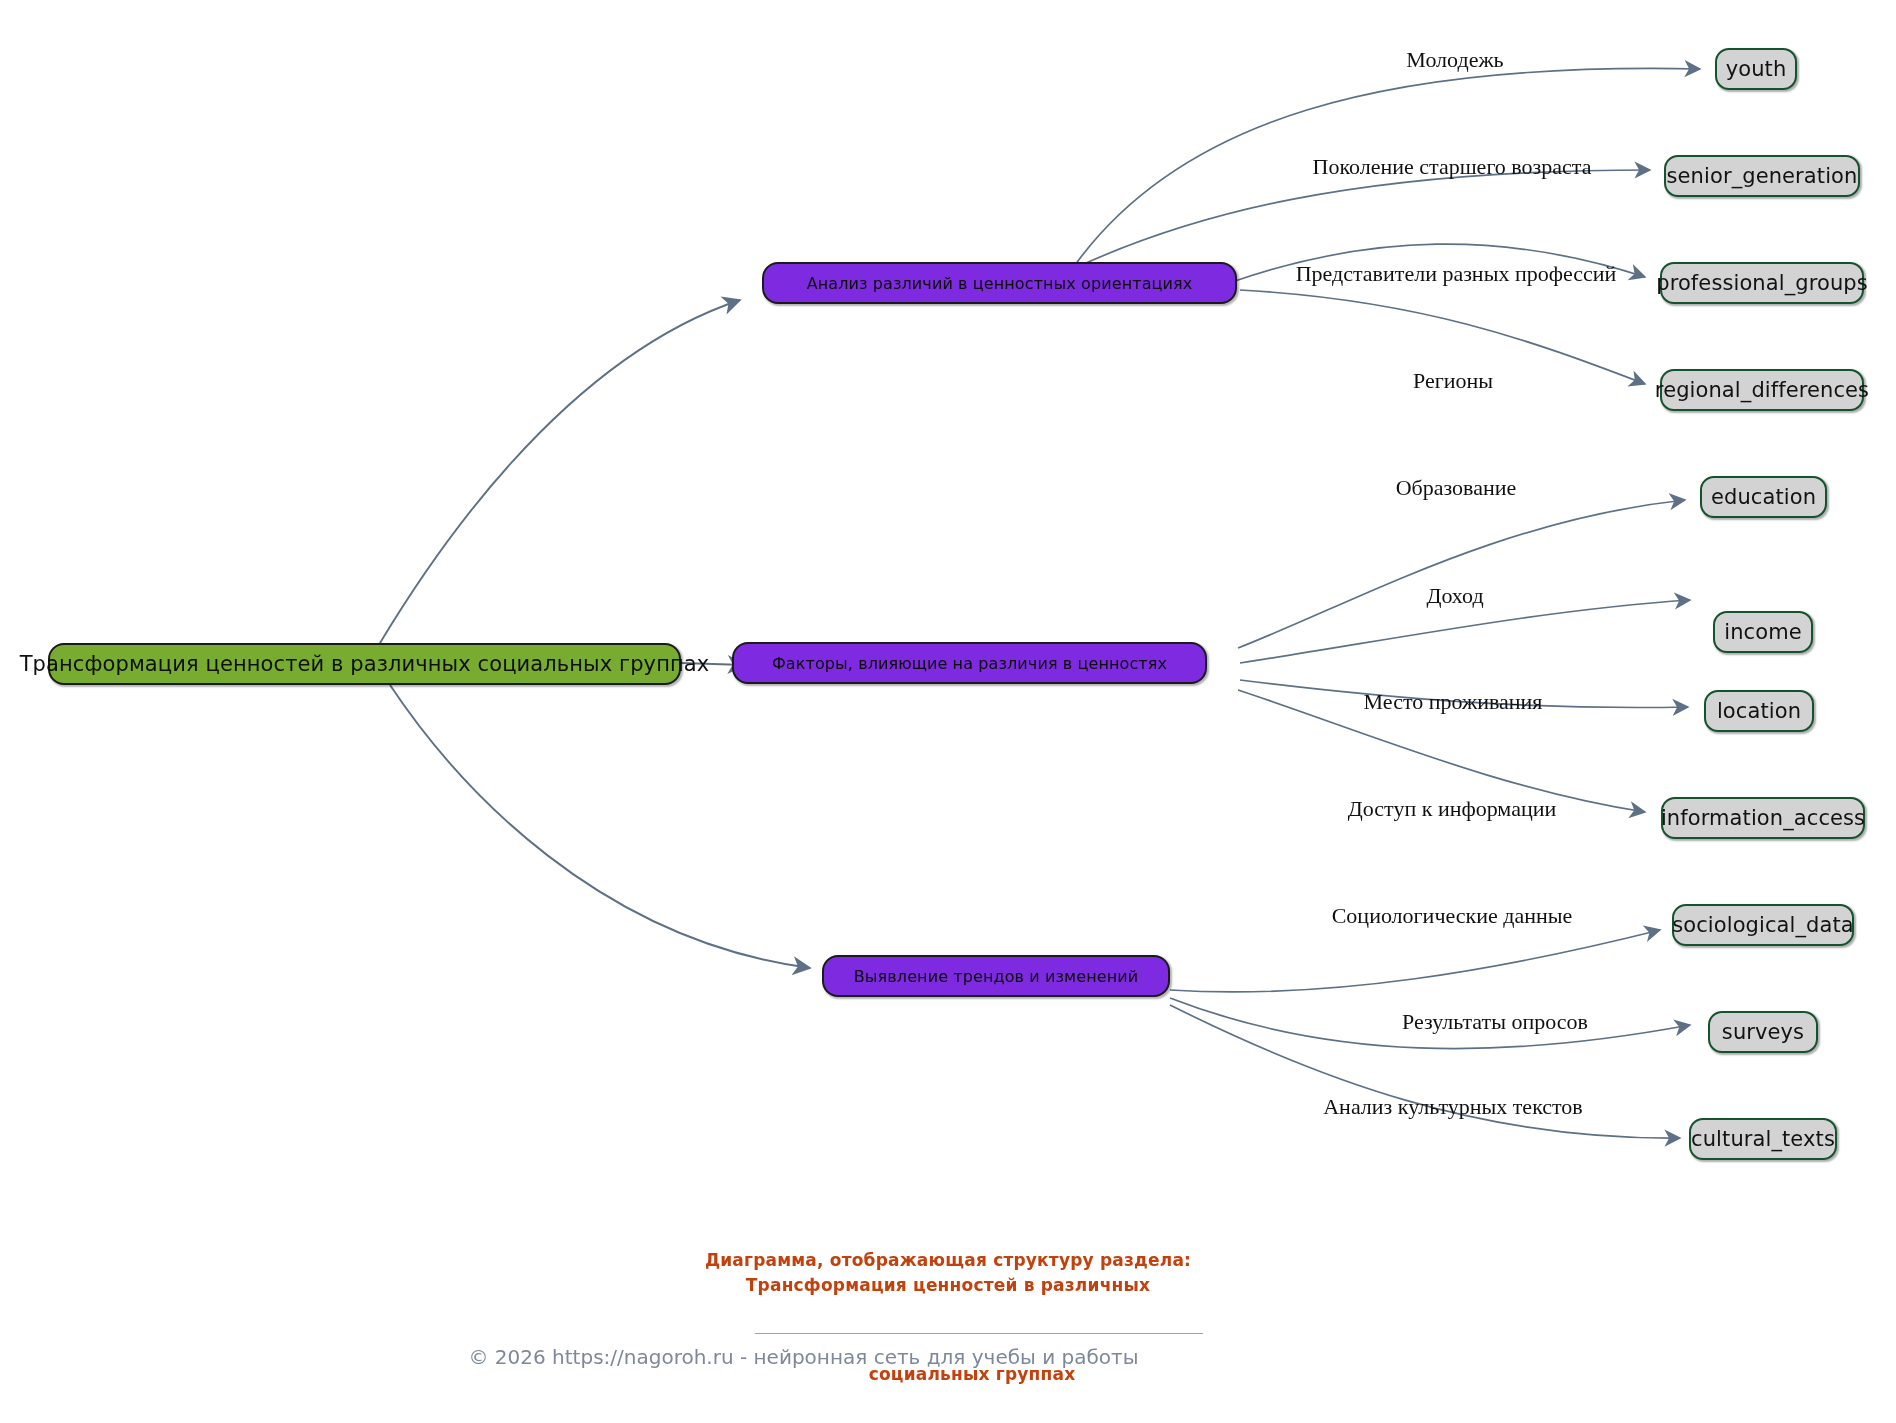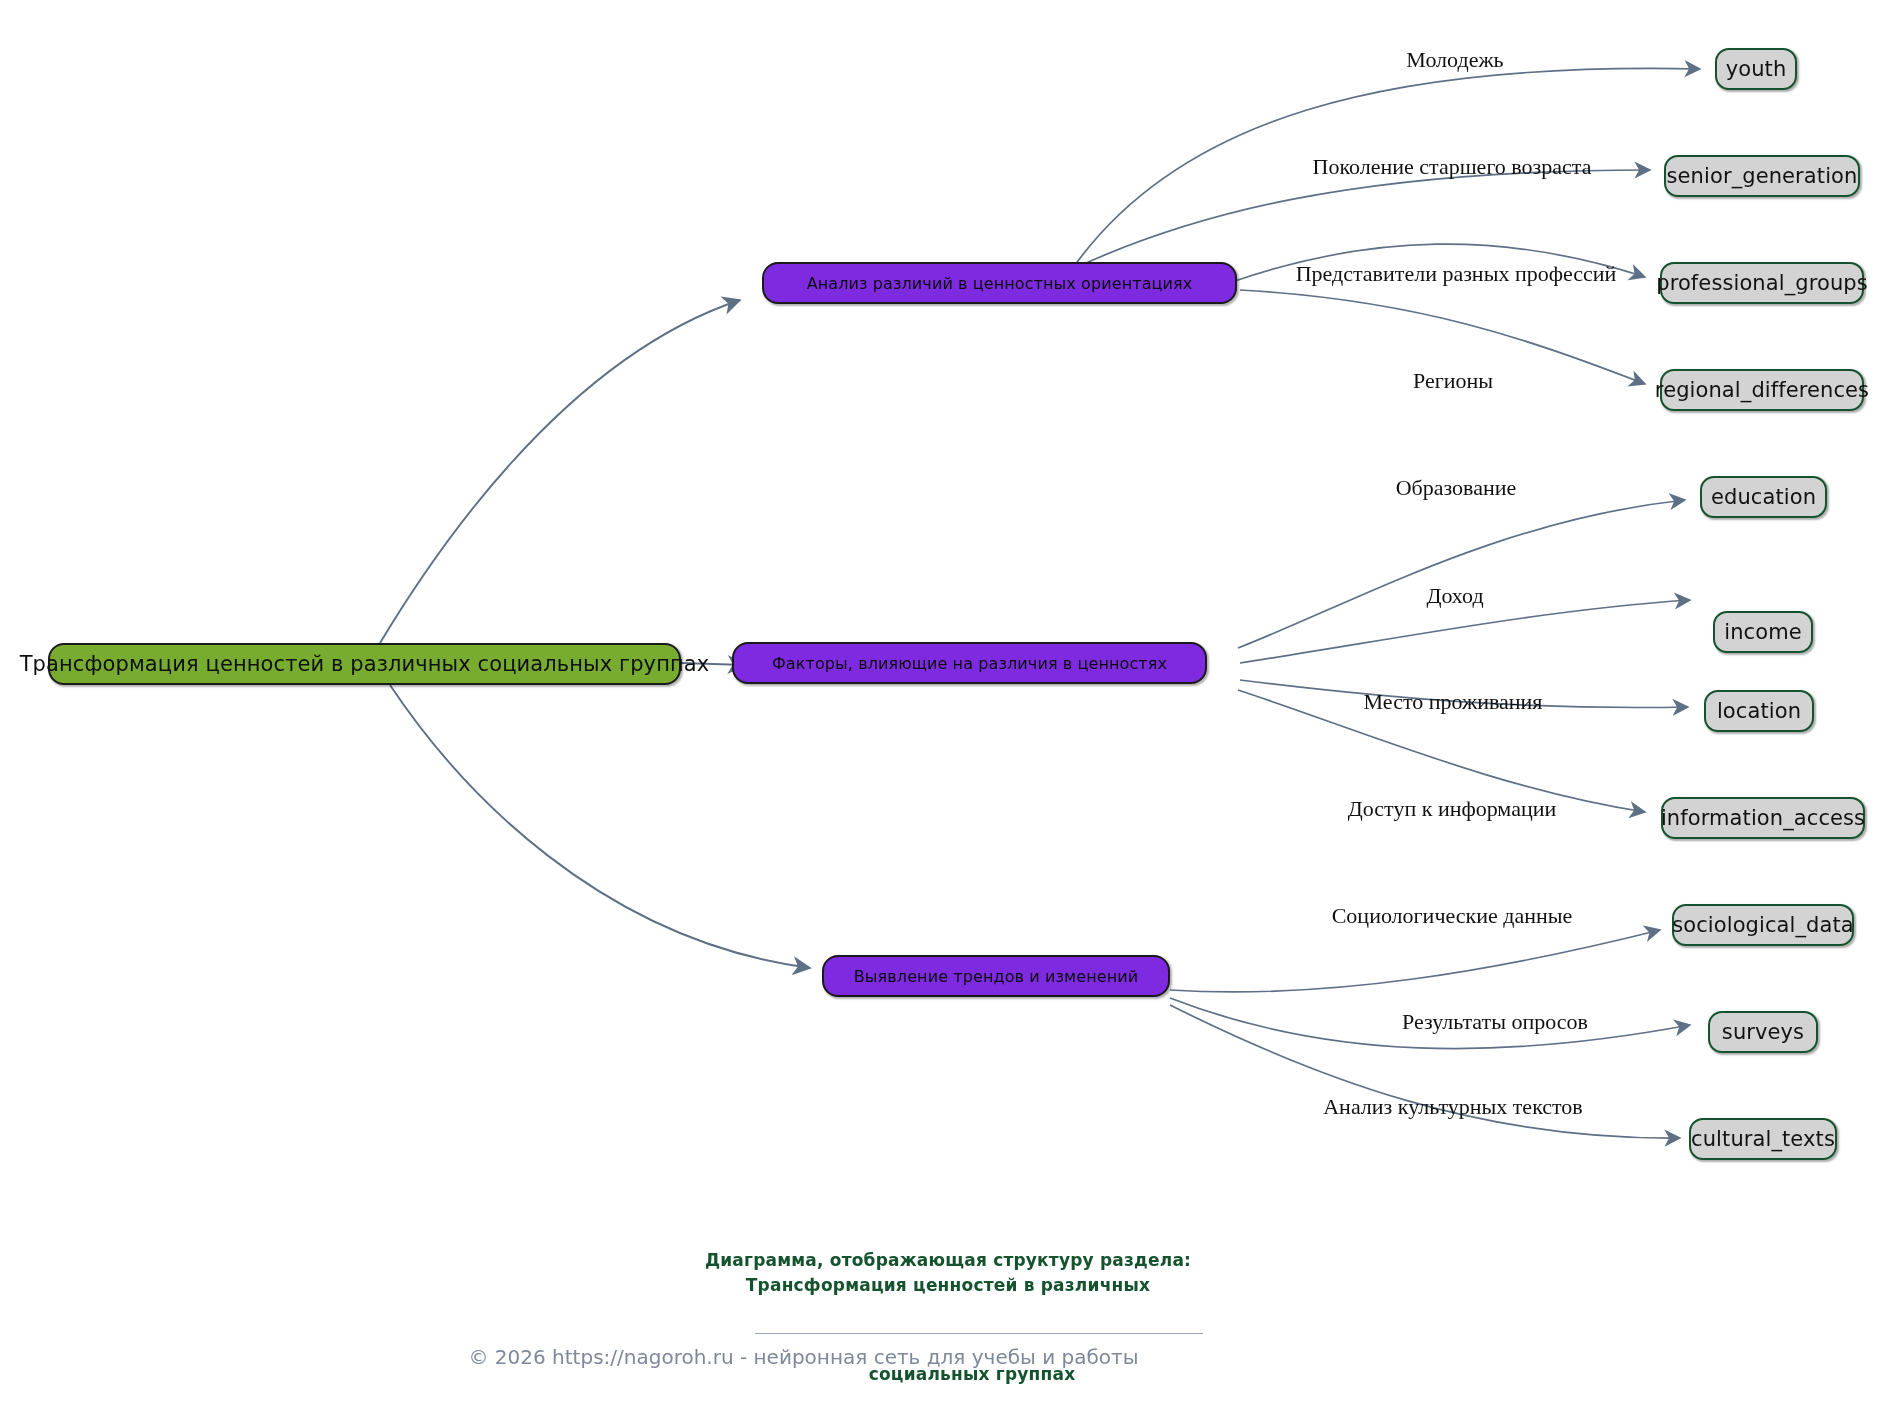--- a/index.html
+++ b/index.html
@@ -78,21 +78,21 @@
   }
   .footer-caption {
     position: absolute;
     left: 0;
     width: 1896px;
     text-align: center;
     font-family: "DejaVu Sans", "Liberation Sans", sans-serif;
     font-size: 17px;
     font-weight: bold;
     line-height: 25px;
-    color: #14532d;
+    color: #c2410c;
     letter-spacing: 0.2px;
   }
   .footer-rule {
     position: absolute;
     height: 1px;
     background: #9aa5b4;
   }
   .footer-copy {
     position: absolute;
     left: 0;

